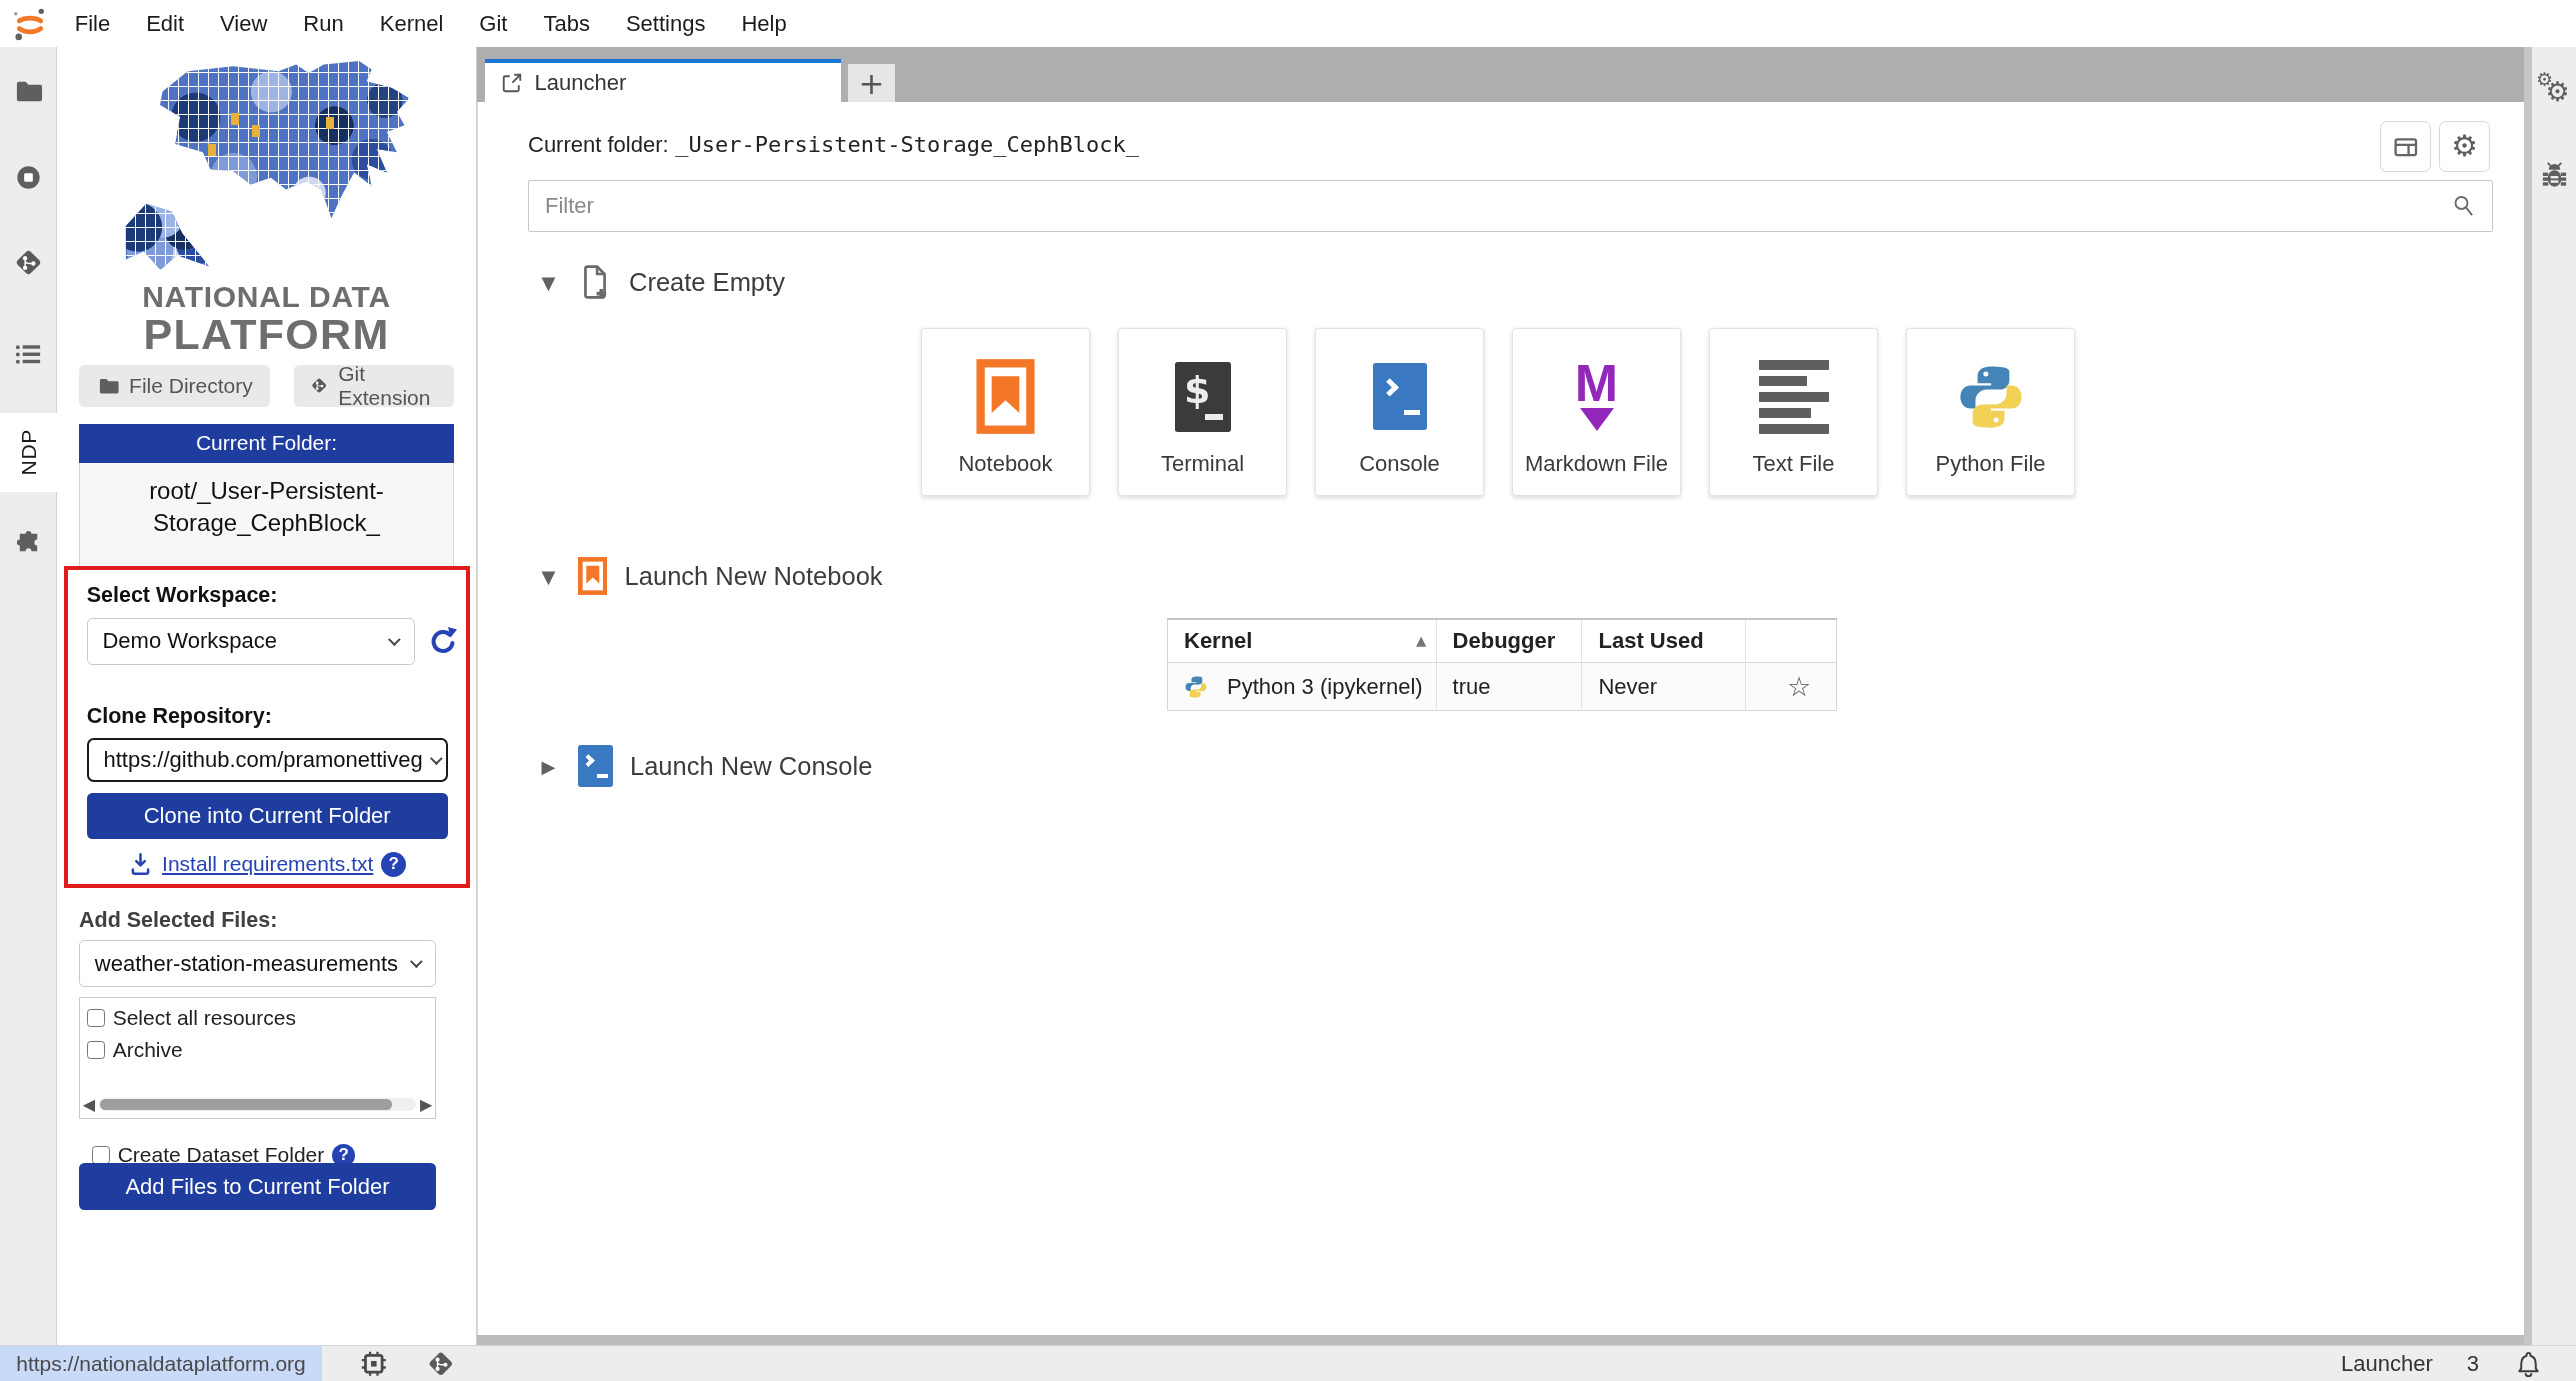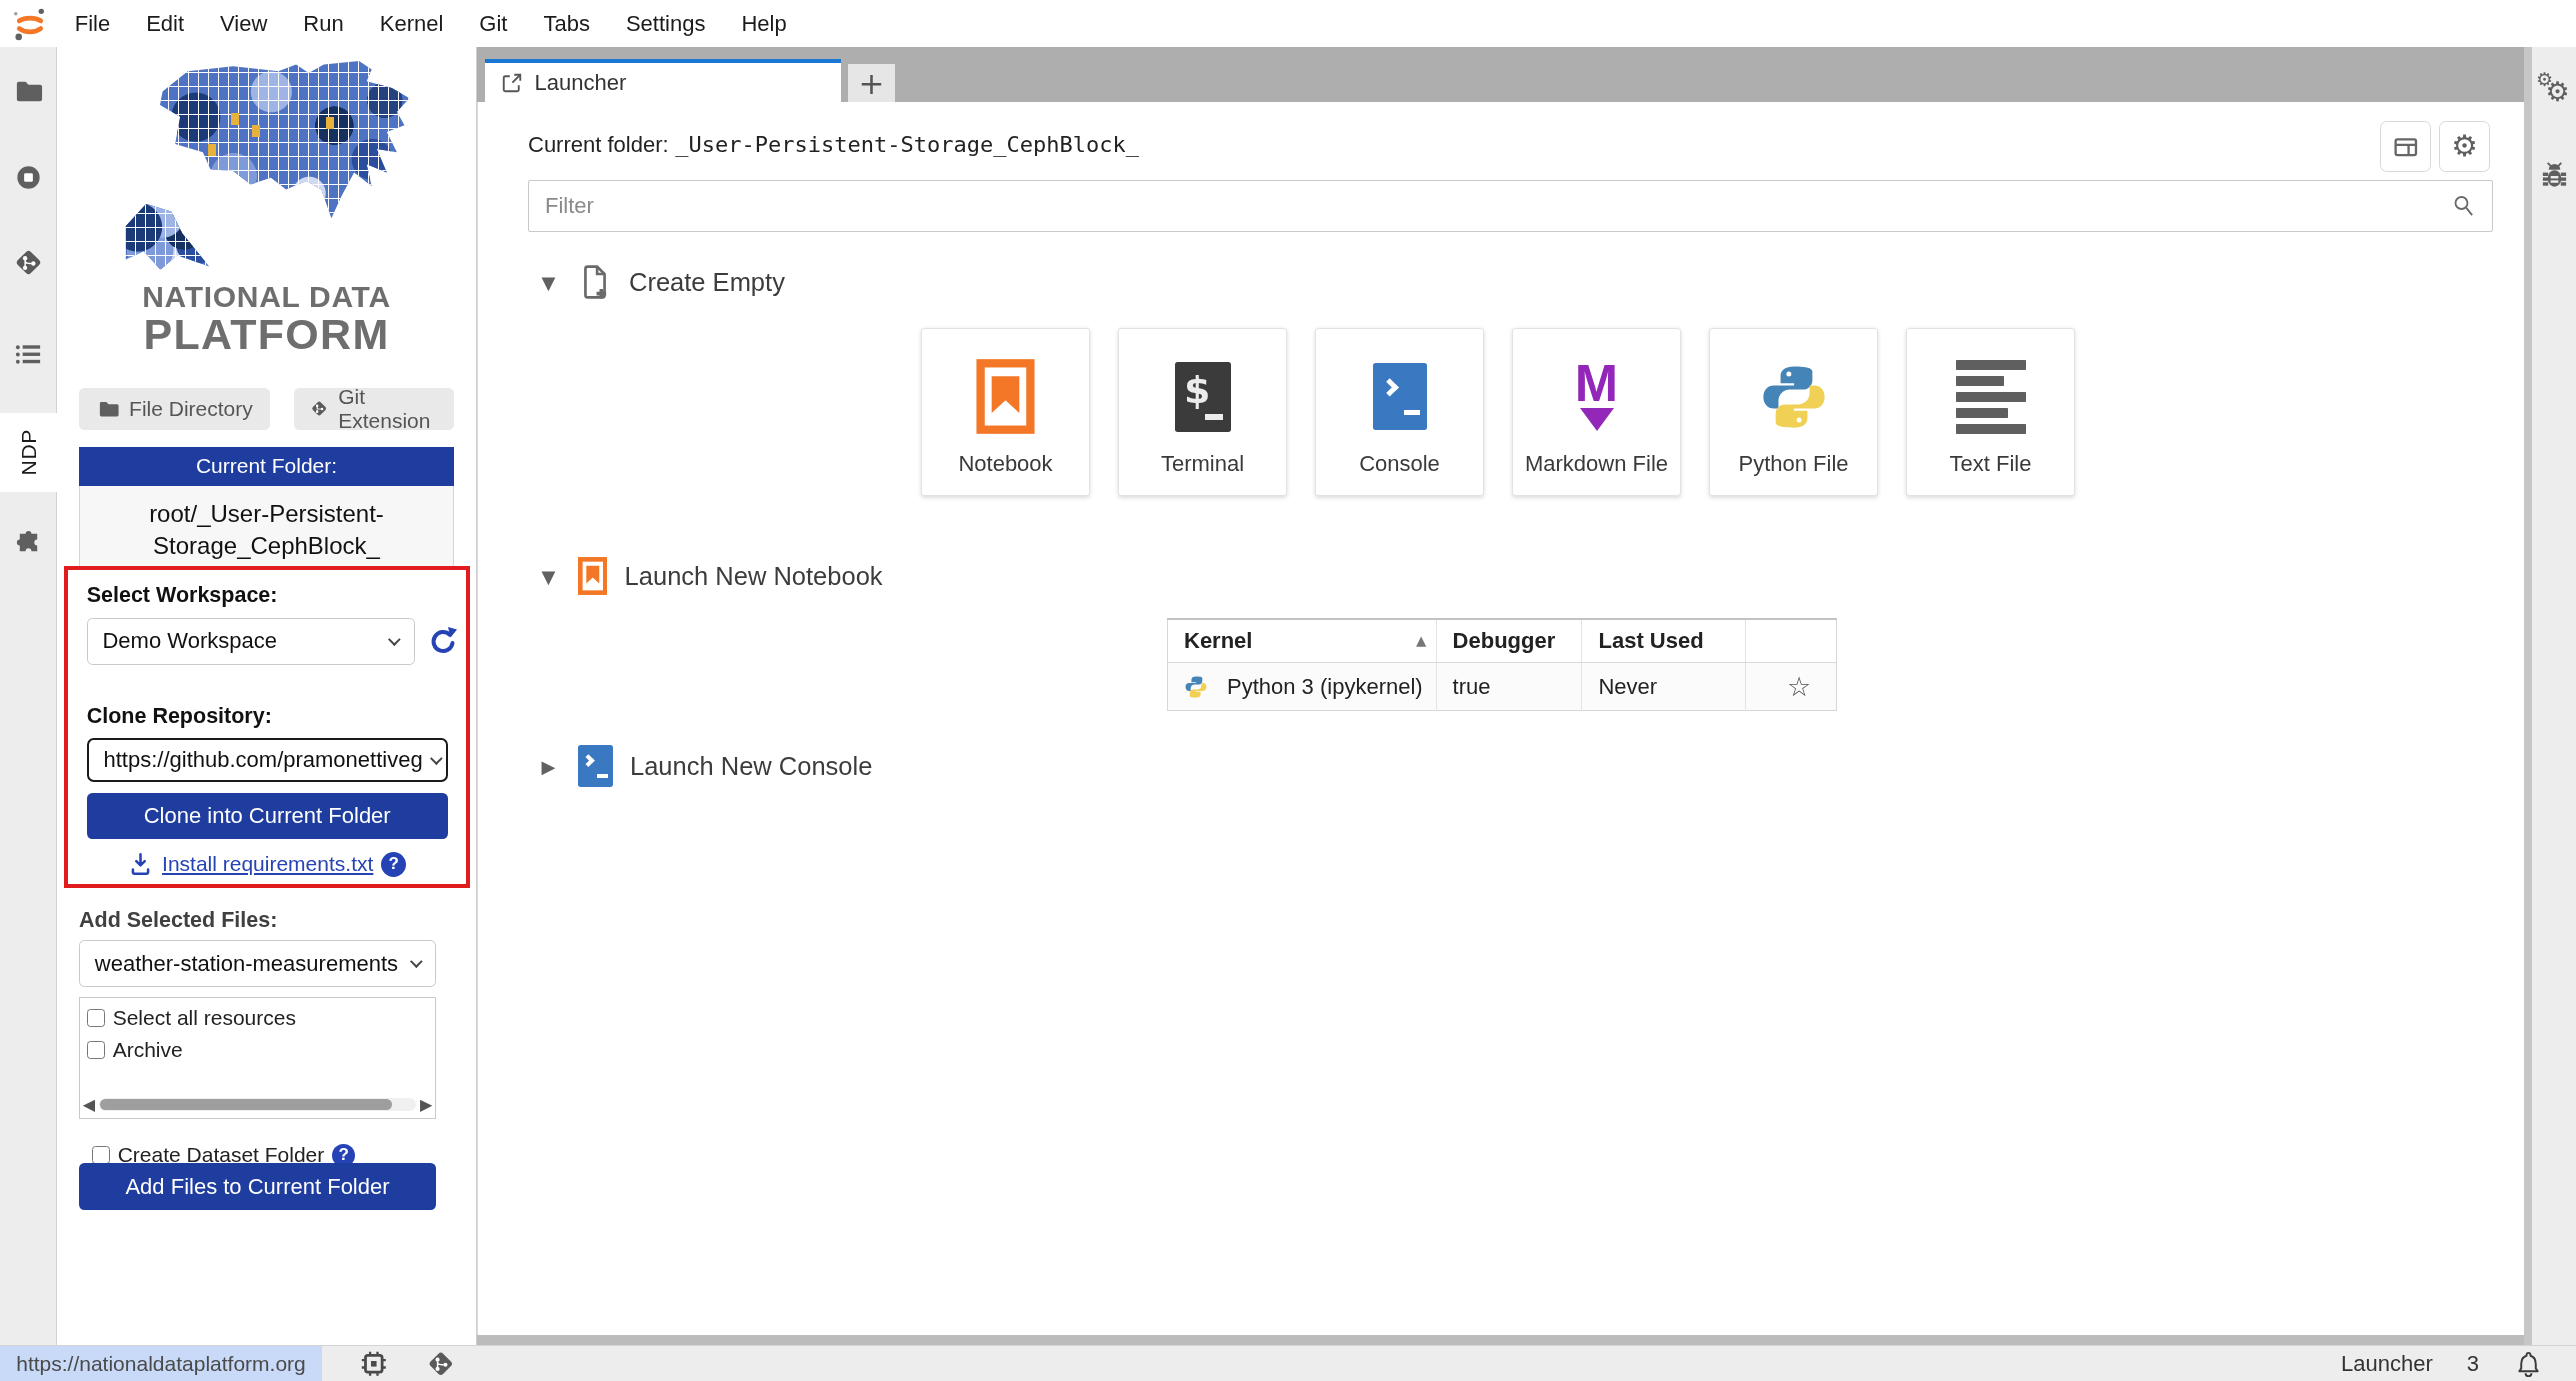--- a/index.html
+++ b/index.html
@@ -39,21 +39,21 @@
   }
   .mainland { position:absolute; left:39px; top:0; width:252px; height:169px;
     clip-path:polygon(2% 20%,12% 8%,30% 5%,48% 8%,55% 4%,60% 9%,66% 4%,80% 2%,85% 7%,83% 14%,93% 18%,100% 24%,95% 32%,98% 40%,91% 44%,95% 56%,87% 54%,91% 68%,83% 63%,85% 76%,78% 68%,73% 82%,69% 95%,65% 78%,59% 73%,51% 78%,45% 71%,37% 75%,30% 67%,21% 66%,18% 56%,7% 51%,9% 35%,1% 28%); }
   .alaska { position:absolute; left:6.7px; top:146px; width:84px; height:66px;
     clip-path:polygon(0 35%,25% 0,55% 12%,68% 45%,100% 95%,62% 78%,42% 100%,22% 72%,0 85%); }
   .ytile { position:absolute; width:8.7px; height:12.8px; background:#e8b13c; }
   .brand { text-align:center; color:#6e6e6e; margin-top:9.4px; line-height:1.02; }
   .brand-l1 { font-size:30px; font-weight:700; letter-spacing:0.7px; }
   .brand-l2 { font-size:43px; font-weight:700; letter-spacing:1.3px; }
 
-  .side-btn-row { display:flex; gap:24px; margin:31px 22px 0;border-radius:18px; }
+  .side-btn-row { display:flex; gap:24px; margin:8px 22px 0;border-radius:18px; }
   .side-btn { background:#e9e9e9; border-radius:5.4px; height:42px; display:flex; align-items:center;
               justify-content:center; gap:9.4px; font-size:21px; color:#555; padding:0 16px; cursor:pointer; }
   .side-btn svg { width:23px; height:23px; }
 
   .cf-widget { margin:17.5px 22px 0; }
   .cf-header { background:#1e3d9e; color:#fff; font-size:21px; text-align:center; padding:7.4px 0; }
   .cf-body { background:#f7f7f7; border:0.7px solid #d5d5d5; border-top:none; color:#111;
              font-size:24px; text-align:center; padding:12px 27px 28px; line-height:1.35; word-break:break-word; }
 
   .red-box { position:absolute; left:6.7px; top:519px; width:406px; height:322px;
@@ -413,38 +413,38 @@
         <div class="card-icon">
           <div class="md-tile">
             <div class="md-m">M</div>
             <div class="md-tri"></div>
           </div>
         </div>
         <div class="card-label">Markdown File</div>
       </div>
       <div class="card">
         <div class="card-icon">
-          <svg style="width:70px;height:70px" viewBox="0 0 64 64">
-            <path d="M31.9 4c-7.7 0-12.2 3.2-12.2 8.9v6.5h12.4v2.1H13.6C7.9 21.5 4 25.8 4 32s3.9 10.5 9.6 10.5h4.2v-7.3c0-5.6 4.9-10 10.6-10h11.9c4.7 0 8.5-3.9 8.5-8.6v-7.7C48.8 4.6 40.6 4 31.9 4zm-4.6 4.6a2.3 2.3 0 110 4.6 2.3 2.3 0 010-4.6z" fill="#4584b6"></path>
-            <path d="M32.1 60c7.7 0 12.2-3.2 12.2-8.9v-6.5H31.9v-2.1h18.5c5.7 0 9.6-4.3 9.6-10.5s-3.9-10.5-9.6-10.5h-4.2v7.3c0 5.6-4.9 10-10.6 10H23.7c-4.7 0-8.5 3.9-8.5 8.6v7.7c0 4.3 8.2 4.9 16.9 4.9zm4.6-4.6a2.3 2.3 0 110-4.6 2.3 2.3 0 010 4.6z" fill="#f0d155"></path>
-          </svg>
-        </div>
-        <div class="card-label">Python File</div>
-      </div>
-      <div class="card">
-        <div class="card-icon">
           <div class="txt-tile" style="width:70px">
             <span style="width:70px"></span>
               <span style="width:48px"></span>
               <span style="width:70px"></span>
             <span style="width:52px"></span>
               <span style="width:70px"></span>
           </div>
         </div>
         <div class="card-label">Text File</div>
+      </div>
+      <div class="card">
+        <div class="card-icon">
+          <svg style="width:70px;height:70px" viewBox="0 0 64 64">
+            <path d="M31.9 4c-7.7 0-12.2 3.2-12.2 8.9v6.5h12.4v2.1H13.6C7.9 21.5 4 25.8 4 32s3.9 10.5 9.6 10.5h4.2v-7.3c0-5.6 4.9-10 10.6-10h11.9c4.7 0 8.5-3.9 8.5-8.6v-7.7C48.8 4.6 40.6 4 31.9 4zm-4.6 4.6a2.3 2.3 0 110 4.6 2.3 2.3 0 010-4.6z" fill="#4584b6"></path>
+            <path d="M32.1 60c7.7 0 12.2-3.2 12.2-8.9v-6.5H31.9v-2.1h18.5c5.7 0 9.6-4.3 9.6-10.5s-3.9-10.5-9.6-10.5h-4.2v7.3c0 5.6-4.9 10-10.6 10H23.7c-4.7 0-8.5 3.9-8.5 8.6v7.7c0 4.3 8.2 4.9 16.9 4.9zm4.6-4.6a2.3 2.3 0 110-4.6 2.3 2.3 0 010 4.6z" fill="#f0d155"></path>
+          </svg>
+        </div>
+        <div class="card-label">Python File</div>
       </div>
     </div>
 
     <div class="sec-header" style="left:59px;top:455px">
       <span class="caret">▼</span>
       <svg style="width:29.6px;height:38px" viewBox="0 0 64 80">
         <rect x="5" y="4" width="54" height="72" fill="none" stroke="#f37726" stroke-width="10"></rect>
         <path d="M18 18h28v38l-14-13-14 13z" fill="#f37726"></path>
       </svg>
       <span class="sec-title">Launch New Notebook</span>

